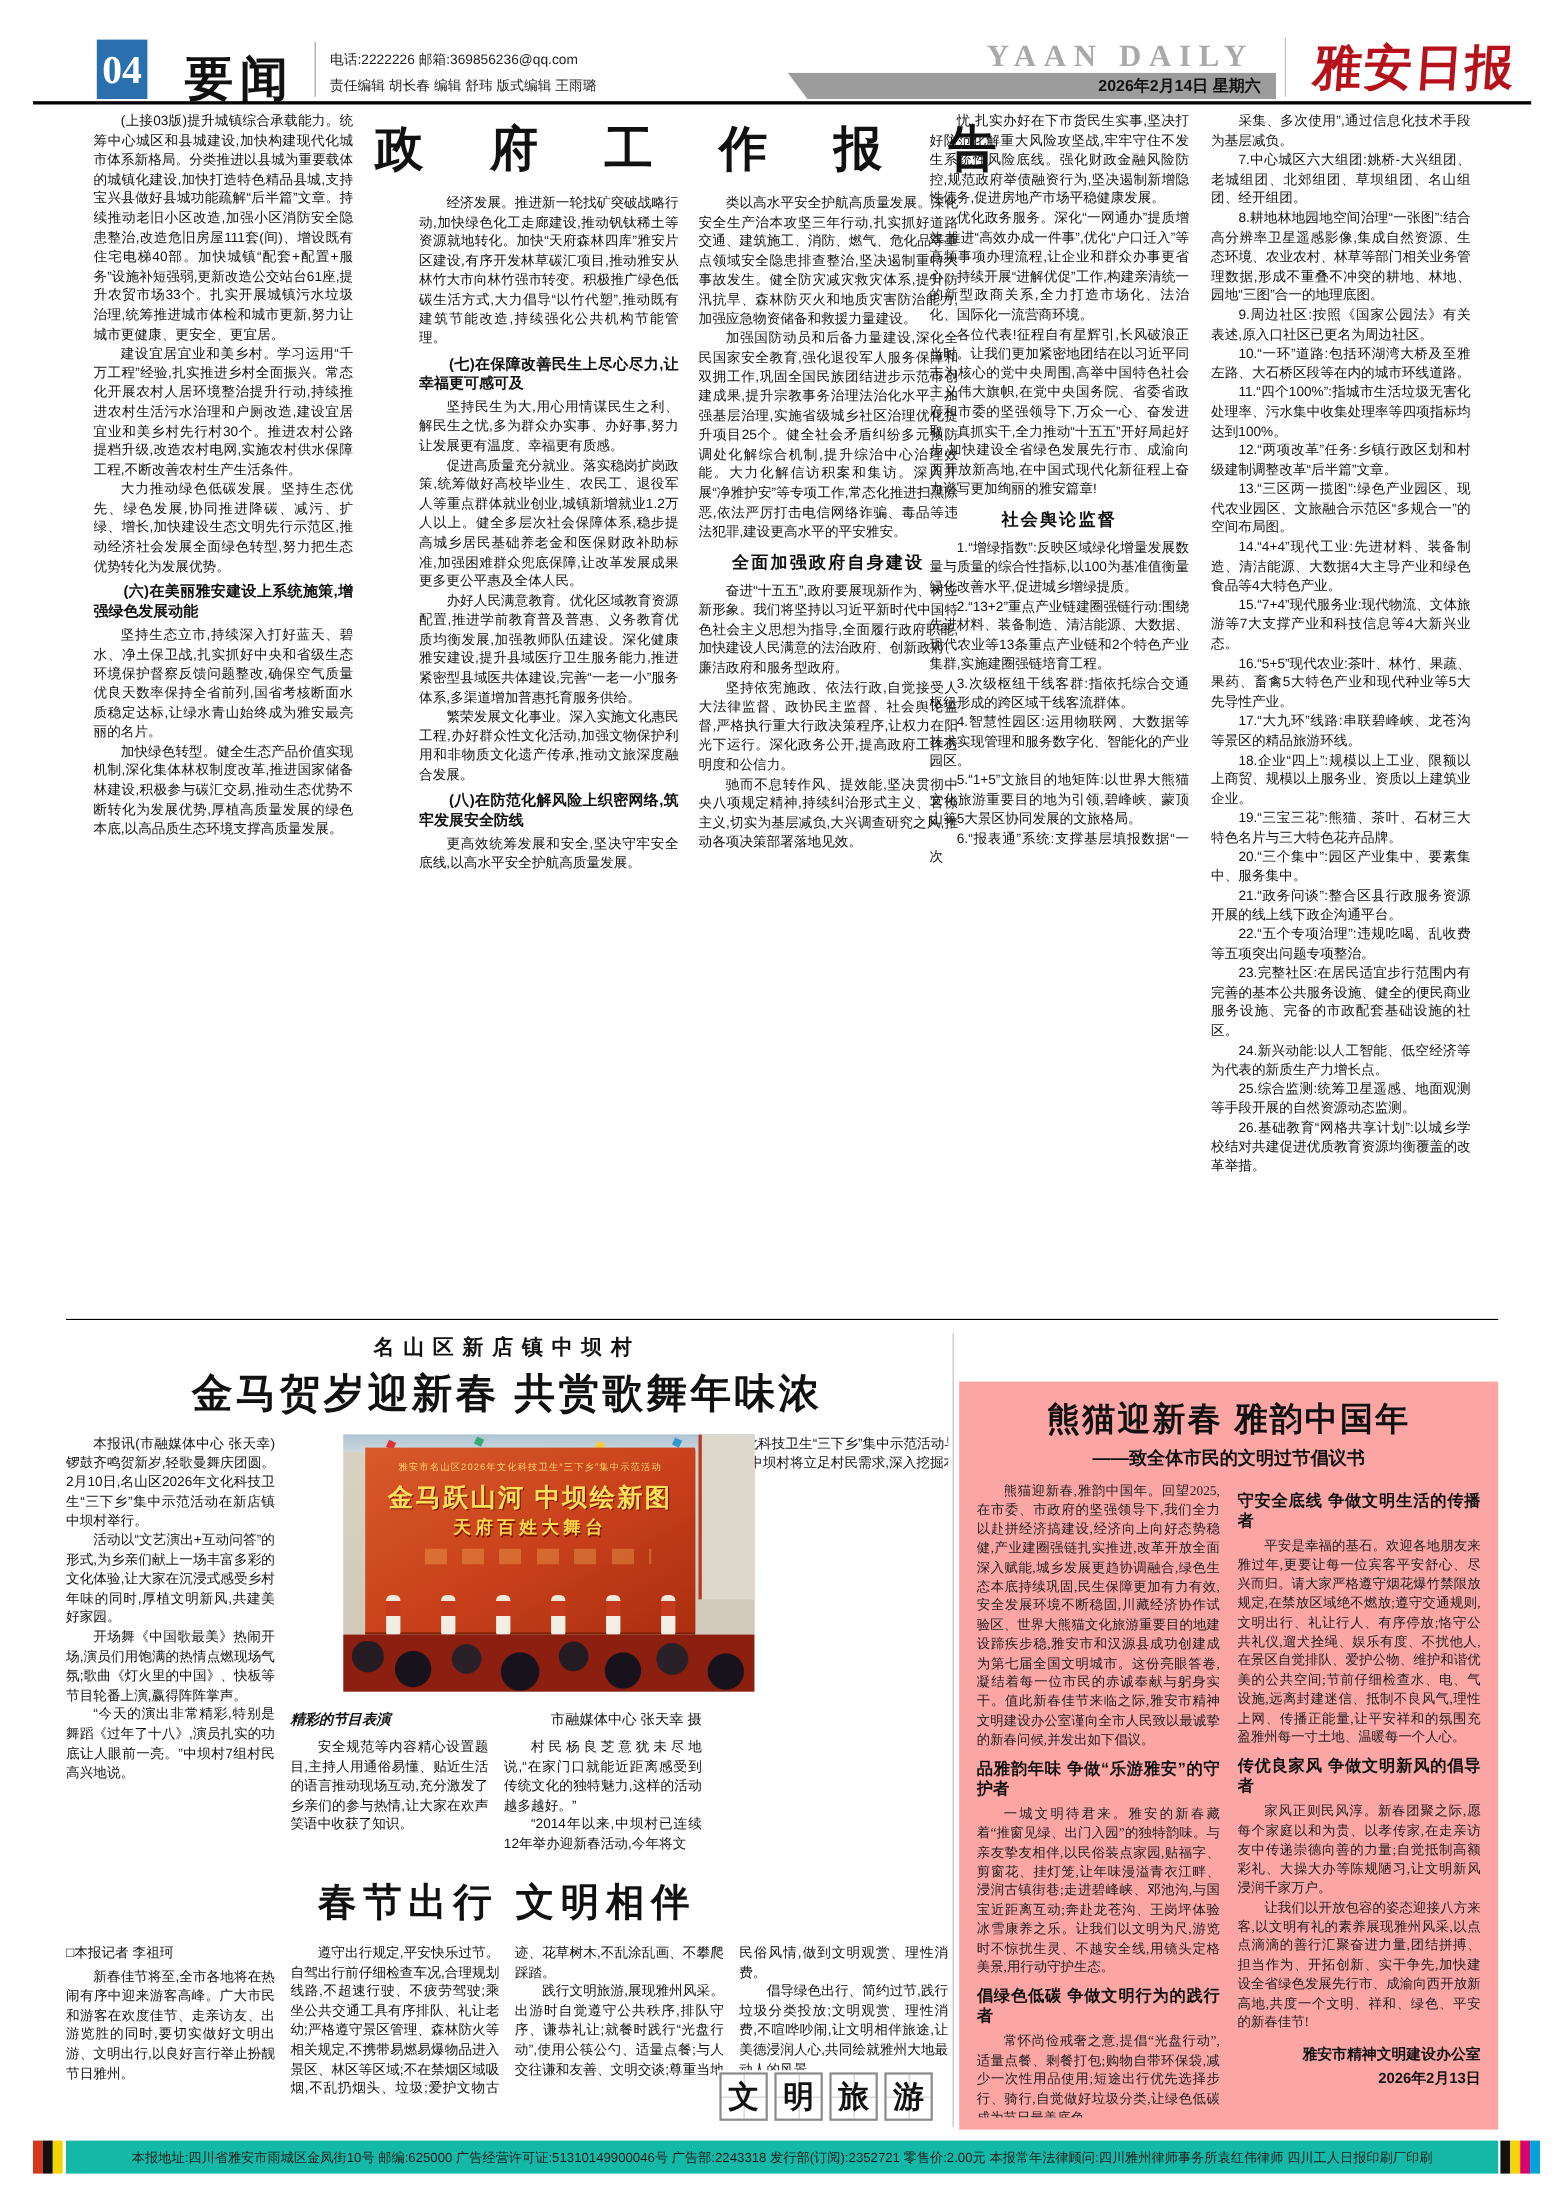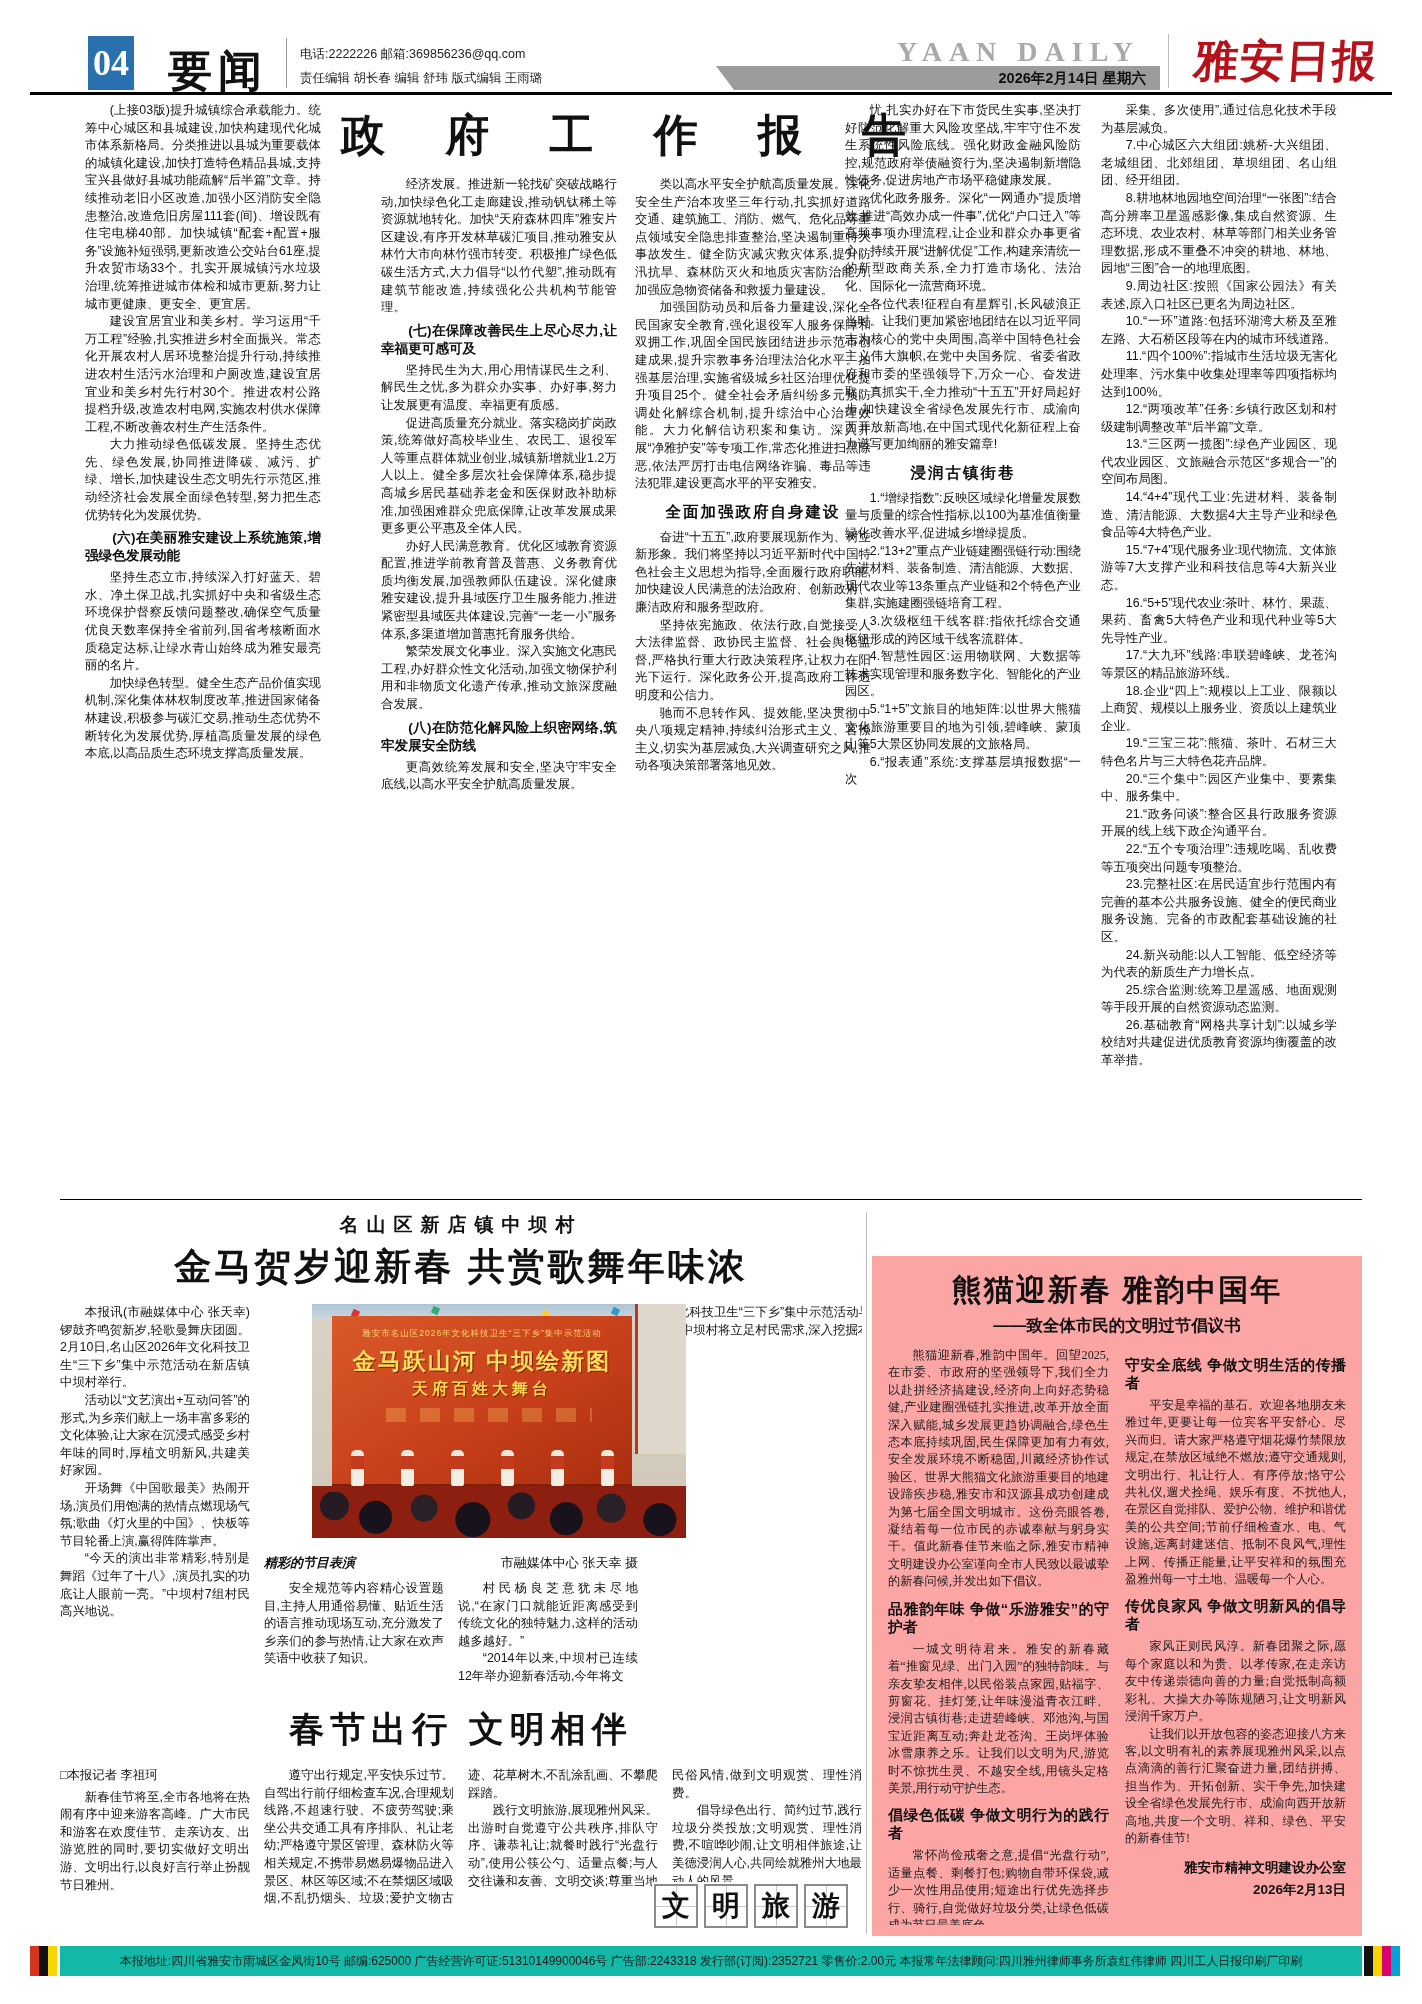--- a/index.html
+++ b/index.html
@@ -153,21 +153,21 @@
         <p class="bp">加强国防动员和后备力量建设,深化全民国家安全教育,强化退役军人服务保障和双拥工作,巩固全国民族团结进步示范市创建成果,提升宗教事务治理法治化水平。加强基层治理,实施省级城乡社区治理优化提升项目25个。健全社会矛盾纠纷多元预防调处化解综合机制,提升综治中心治理效能。大力化解信访积案和集访。深入开展“净雅护安”等专项工作,常态化推进扫黑除恶,依法严厉打击电信网络诈骗、毒品等违法犯罪,建设更高水平的平安雅安。</p>
         <div class="bh bhc">全面加强政府自身建设</div>
         <p class="bp">奋进“十五五”,政府要展现新作为、树立新形象。我们将坚持以习近平新时代中国特色社会主义思想为指导,全面履行政府职能,加快建设人民满意的法治政府、创新政府、廉洁政府和服务型政府。</p>
         <p class="bp">坚持依宪施政、依法行政,自觉接受人大法律监督、政协民主监督、社会舆论监督,严格执行重大行政决策程序,让权力在阳光下运行。深化政务公开,提高政府工作透明度和公信力。</p>
         <p class="bp">驰而不息转作风、提效能,坚决贯彻中央八项规定精神,持续纠治形式主义、官僚主义,切实为基层减负,大兴调查研究之风,推动各项决策部署落地见效。</p>
       </div>
     <div class="mcol" style="left:760px;">
         <p class="bp">忧,扎实办好在下市货民生实事,坚决打好防范化解重大风险攻坚战,牢牢守住不发生系统性风险底线。强化财政金融风险防控,规范政府举债融资行为,坚决遏制新增隐性债务,促进房地产市场平稳健康发展。</p>
         <p class="bp">优化政务服务。深化“一网通办”提质增效,推进“高效办成一件事”,优化“户口迁入”等高频事项办理流程,让企业和群众办事更省心。持续开展“进解优促”工作,构建亲清统一的新型政商关系,全力打造市场化、法治化、国际化一流营商环境。</p>
         <p class="bp">各位代表!征程自有星辉引,长风破浪正当时。让我们更加紧密地团结在以习近平同志为核心的党中央周围,高举中国特色社会主义伟大旗帜,在党中央国务院、省委省政府和市委的坚强领导下,万众一心、奋发进取、真抓实干,全力推动“十五五”开好局起好步,加快建设全省绿色发展先行市、成渝向西开放新高地,在中国式现代化新征程上奋力谱写更加绚丽的雅安篇章!</p>
-        <div class="bh bhc">浸润古镇街巷</div>
+        <div class="bh bhc">社会舆论监督</div>
         <p class="bp">1.“增绿指数”:反映区域绿化增量发展数量与质量的综合性指标,以100为基准值衡量绿化改善水平,促进城乡增绿提质。</p>
         <p class="bp">2.“13+2”重点产业链建圈强链行动:围绕先进材料、装备制造、清洁能源、大数据、现代农业等13条重点产业链和2个特色产业集群,实施建圈强链培育工程。</p>
         <p class="bp">3.次级枢纽干线客群:指依托综合交通枢纽形成的跨区域干线客流群体。</p>
         <p class="bp">4.智慧性园区:运用物联网、大数据等技术实现管理和服务数字化、智能化的产业园区。</p>
         <p class="bp">5.“1+5”文旅目的地矩阵:以世界大熊猫文化旅游重要目的地为引领,碧峰峡、蒙顶山等5大景区协同发展的文旅格局。</p>
         <p class="bp">6.“报表通”系统:支撑基层填报数据“一次</p>
       </div>
     <div class="mcol" style="left:1016px;">
         <p class="bp">采集、多次使用”,通过信息化技术手段为基层减负。</p>
         <p class="bp">7.中心城区六大组团:姚桥-大兴组团、老城组团、北郊组团、草坝组团、名山组团、经开组团。</p>

